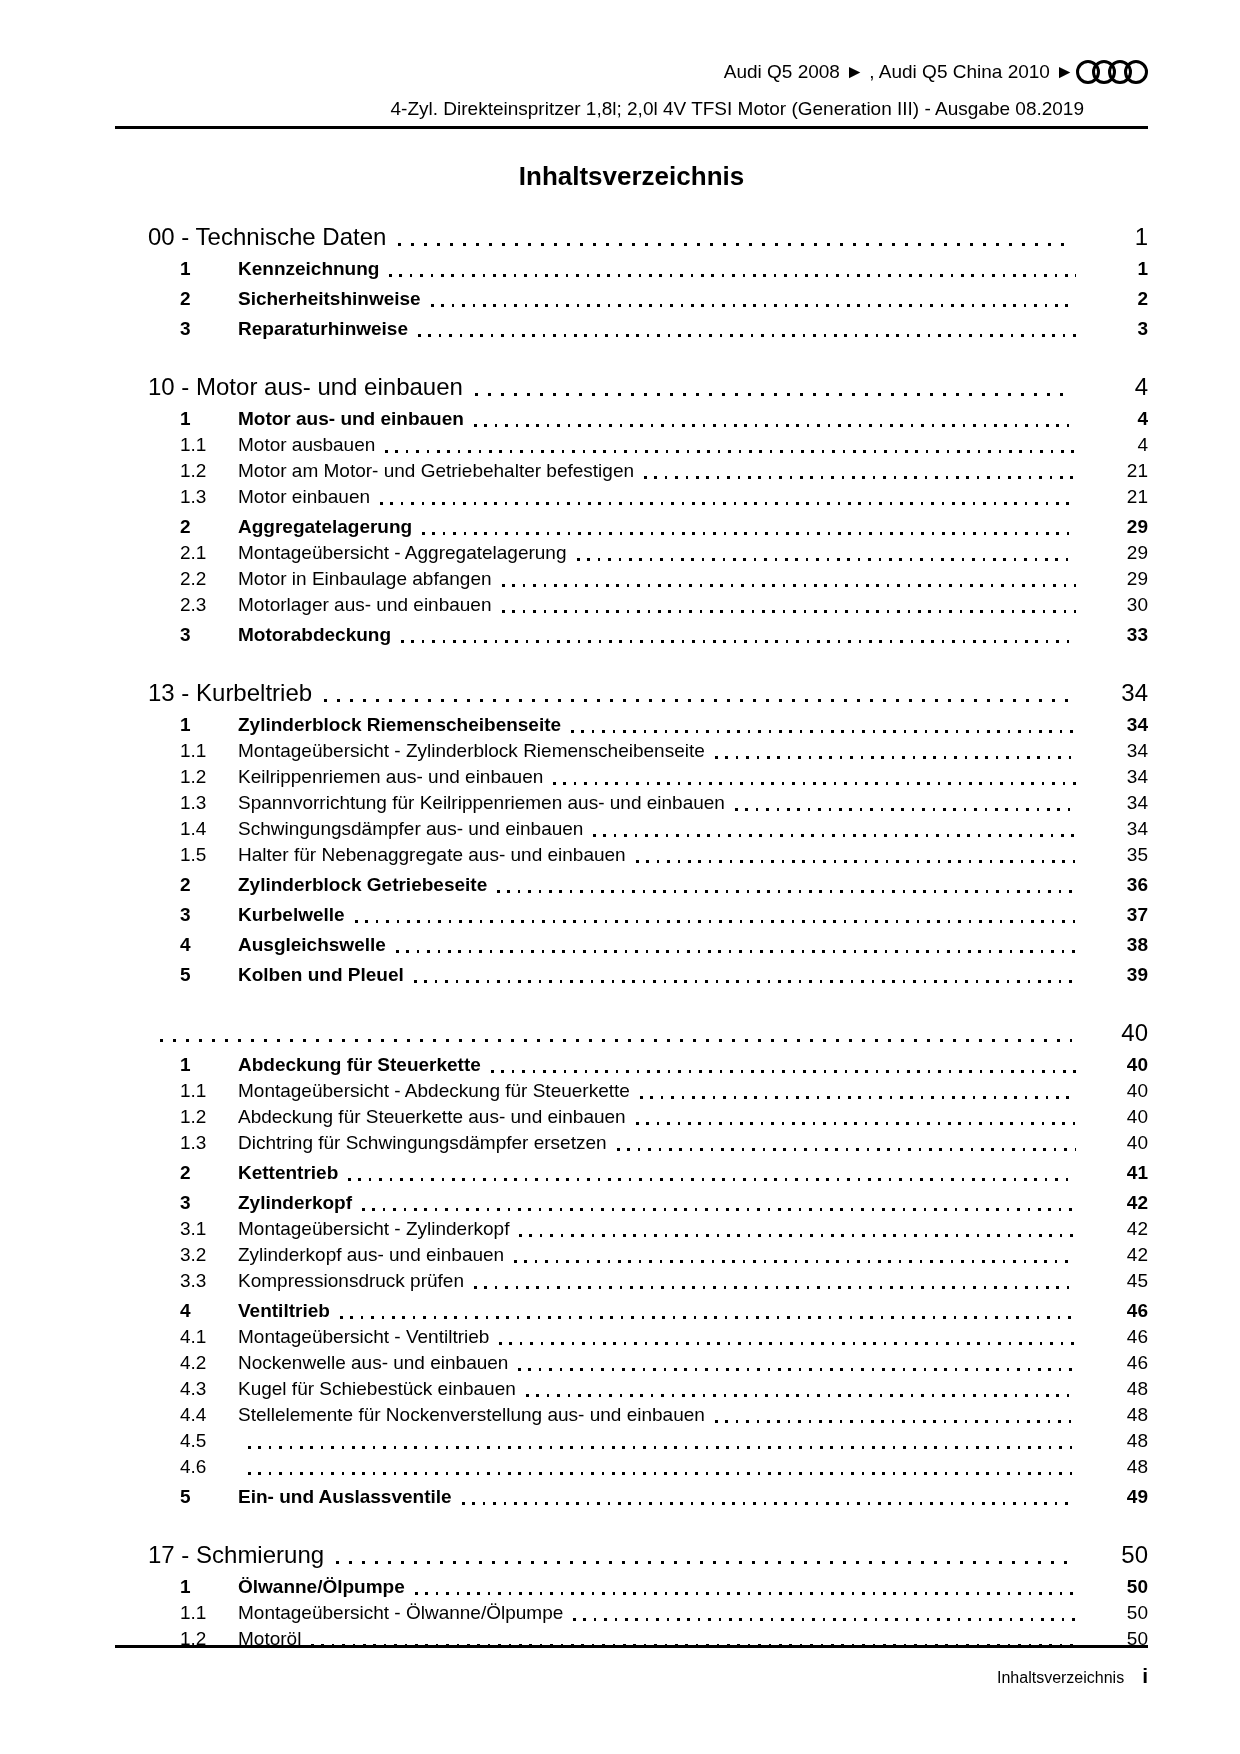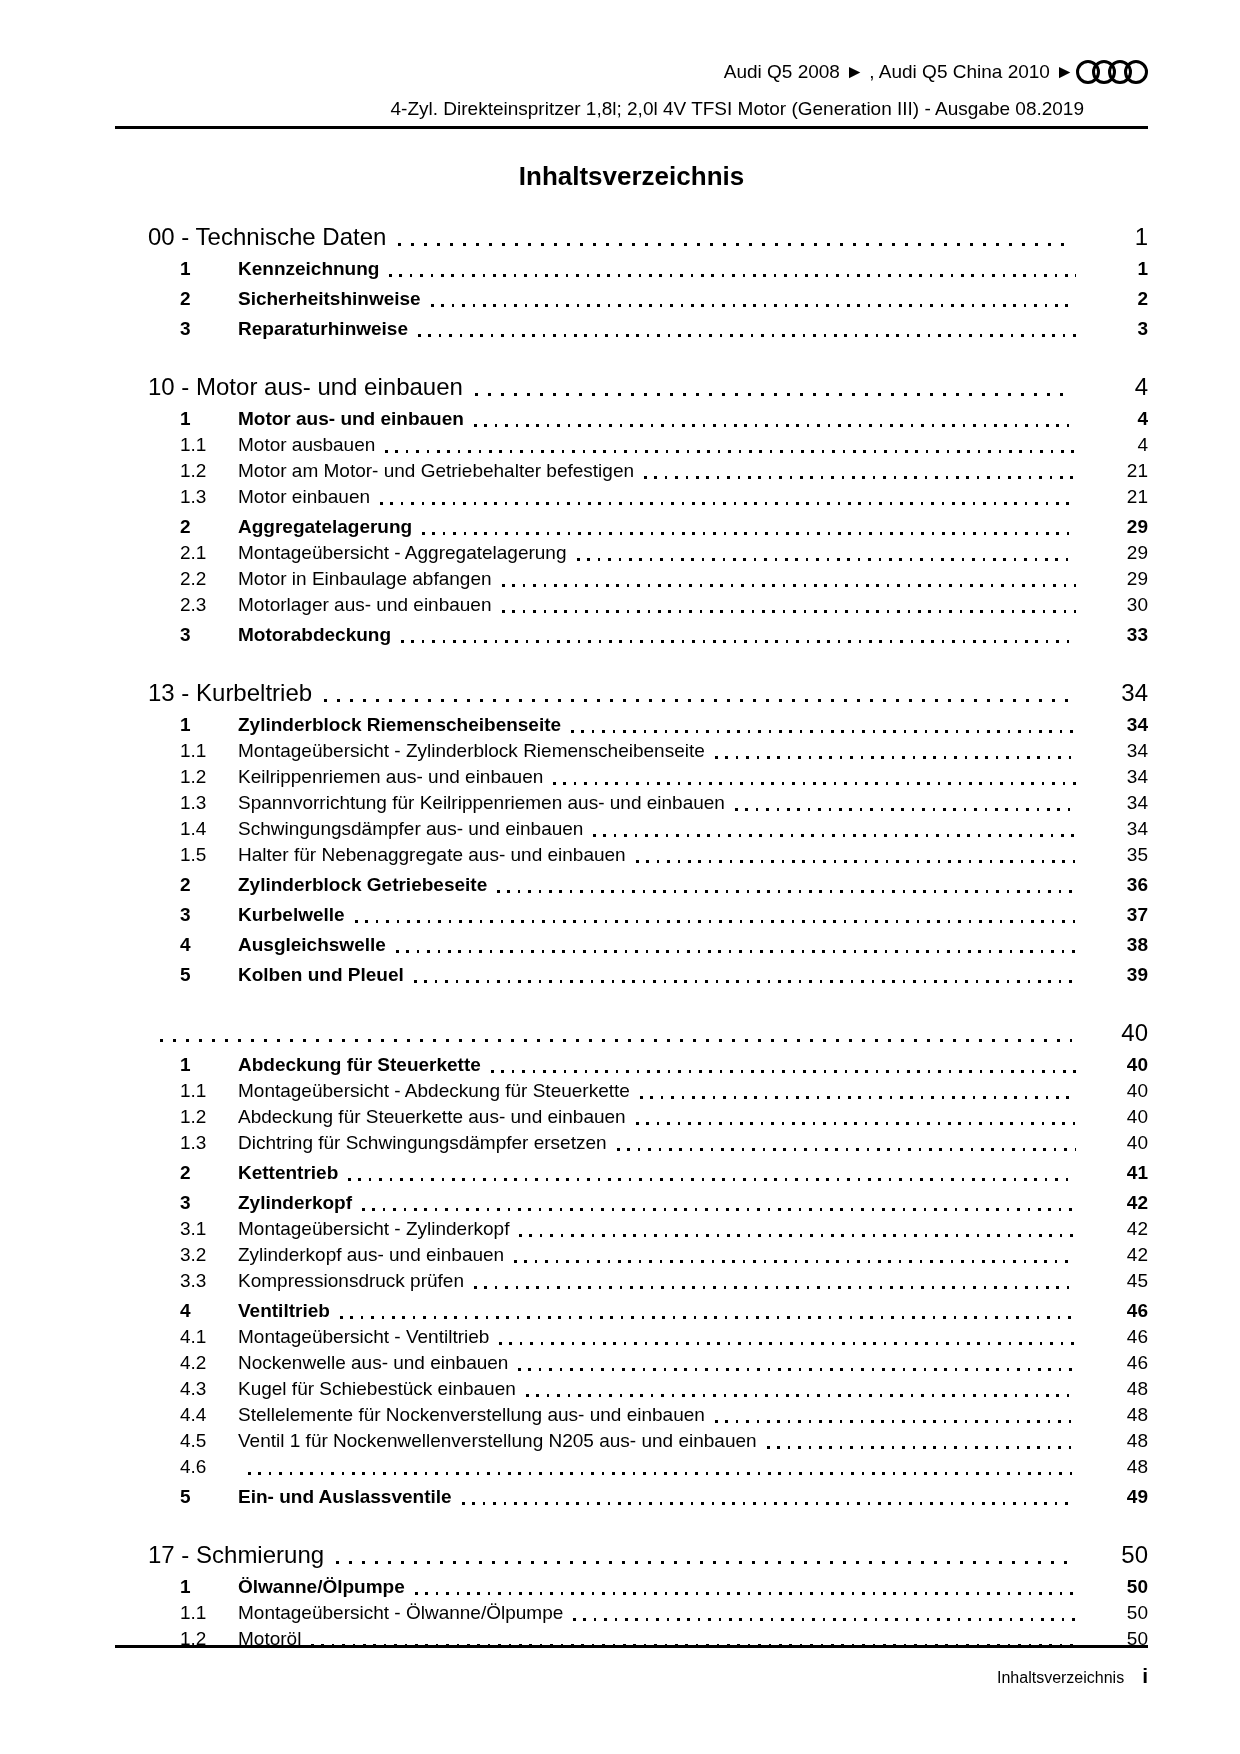--- a/index.html
+++ b/index.html
@@ -304,21 +304,20 @@
           <span class="pg">48</span>
         </div>
         <div class="item-row">
           <span class="num">4.4</span>
           <span class="lbl">Stellelemente für Nockenverstellung aus- und einbauen</span>
           <span class="dots"></span>
           <span class="pg">48</span>
         </div>
         <div class="item-row">
           <span class="num">4.5</span>
-          <span class="lbl">Ventil 1 für Nockenwellenverstellung N205 aus- und einbauen</span>
           <span class="dots"></span>
           <span class="pg">48</span>
         </div>
         <div class="item-row">
           <span class="num">4.6</span>
           <span class="dots"></span>
           <span class="pg">48</span>
         </div>
         <div class="item-row bold">
           <span class="num">5</span>

